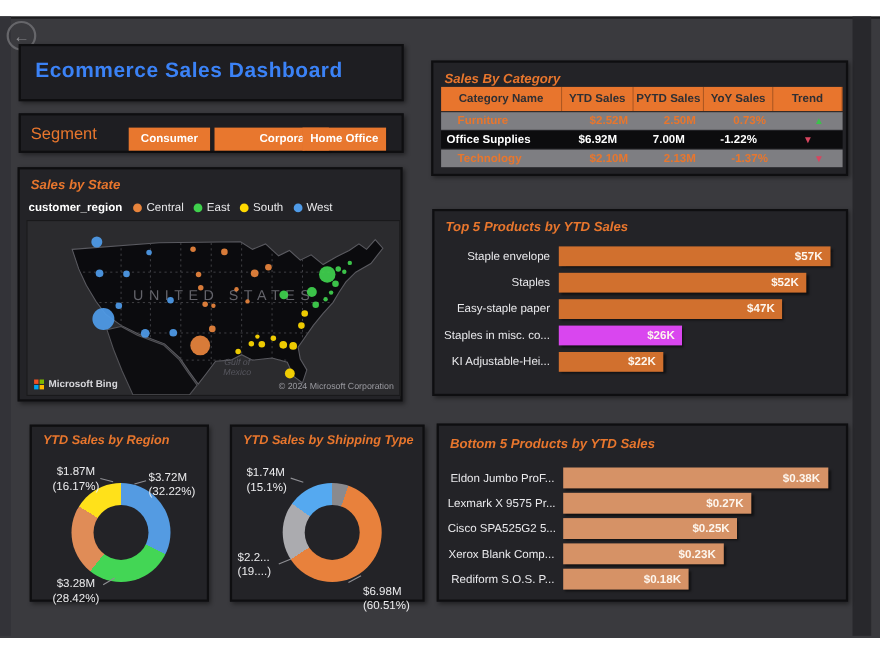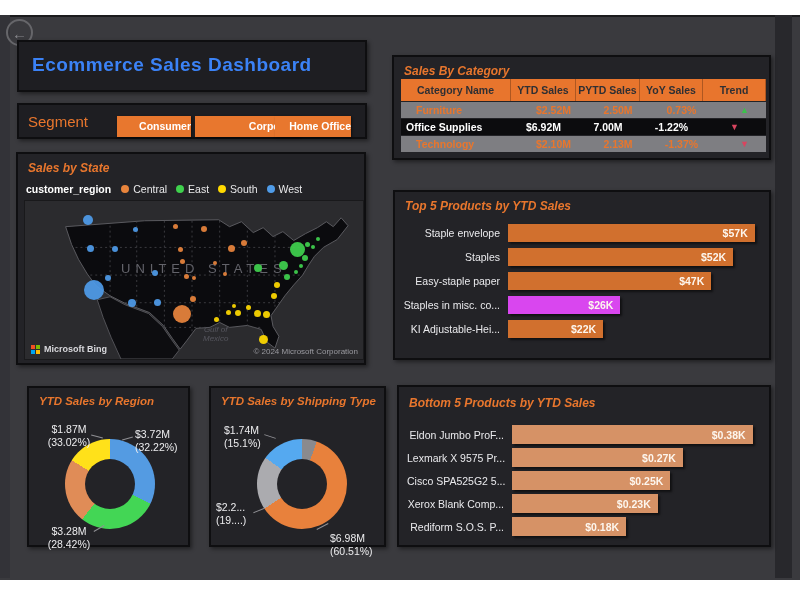--- a/index.html
+++ b/index.html
@@ -15,21 +15,21 @@
   
   .back-btn{position:absolute;left:6px;top:19px;width:27px;height:27px;border:2px solid #66666a;border-radius:50%;
             color:#8a8a8e;font-size:15px;line-height:25px;text-align:center;box-sizing:border-box;cursor:pointer;}
 
   
   #title-panel{left:17px;top:40px;width:350px;height:52px;background:#1e1e22;}
   #title-panel h1{margin:0;padding:12px 0 0 13px;font-size:19px;font-weight:bold;color:#3b82f6;letter-spacing:.5px;}
   #segment-panel{left:17px;top:103px;width:350px;height:36px;background:#1e1e22;}
   #segment-label{position:absolute;left:9px;top:8px;color:#e8762d;font-size:15px;}
   .seg-btn{position:absolute;top:11px;height:21px;background:#e8772e;color:#fff;font-weight:bold;font-size:10.5px;
-           text-align:right;line-height:21px;box-shadow:1px 1px 2px rgba(0,0,0,.5);cursor:pointer;}
+           text-align:center;line-height:21px;box-shadow:1px 1px 2px rgba(0,0,0,.5);cursor:pointer;}
 
   
   #map-panel{left:16px;top:152px;width:350px;height:213px;}
   #map-legend{position:absolute;left:8px;top:28px;height:14px;display:flex;align-items:center;font-size:10.5px;color:#e8e8ea;}
   #map-legend .lg-title{font-weight:bold;color:#fff;margin-right:10px;}
   #map-legend .lg-item{display:flex;align-items:center;margin-right:9px;cursor:pointer;}
   #map-legend .dot{width:8px;height:8px;border-radius:50%;margin-right:4px;display:inline-block;}
   #map-canvas{position:absolute;left:6px;top:46px;width:338px;height:158px;background:#2b2b2e;border:1px solid #19191b;overflow:hidden;}
   #map-canvas svg{position:absolute;left:0;top:0;}
   .bubble{position:absolute;border-radius:50%;opacity:.93;}
@@ -269,21 +269,21 @@
             </div>
           </div>
         </div>
       </div>
   </div>
 
   <div class="panel" id="region-panel">
     <div class="ptitle donut-title">YTD Sales by Region</div>
     <div class="donut" id="region-donut" style="background: conic-gradient(rgb(84, 155, 226) 0%, rgb(84, 155, 226) 32.22%, rgb(67, 214, 85) 32.22%, rgb(67, 214, 85) 60.64%, rgb(224, 140, 87) 60.64%, rgb(224, 140, 87) 83.83%, rgb(255, 225, 26) 83.83%, rgb(255, 225, 26) 100%);"></div>
     <div class="dlabel" style="left:12px;top:35px;width:56px;text-align:center;">
-      <span>$1.87M</span><br><span>(33.02%)</span>
+      <span>$1.87M</span><br><span>(16.17%)</span>
     </div>
     <div class="dlabel" style="left:106px;top:40px;width:54px;text-align:left;">
       <span>$3.72M</span><br><span>(32.22%)</span>
     </div>
     <div class="dlabel" style="left:12px;top:137px;width:56px;text-align:center;">
       <span>$3.28M</span><br><span>(28.42%)</span>
     </div>
     <div class="lead" style="left:62px;top:48px;width:12px;transform:rotate(14deg);"></div>
     <div class="lead" style="left:93px;top:50px;width:11px;transform:rotate(-16deg);"></div>
     <div class="lead" style="left:64px;top:140px;width:12px;transform:rotate(-30deg);"></div>

